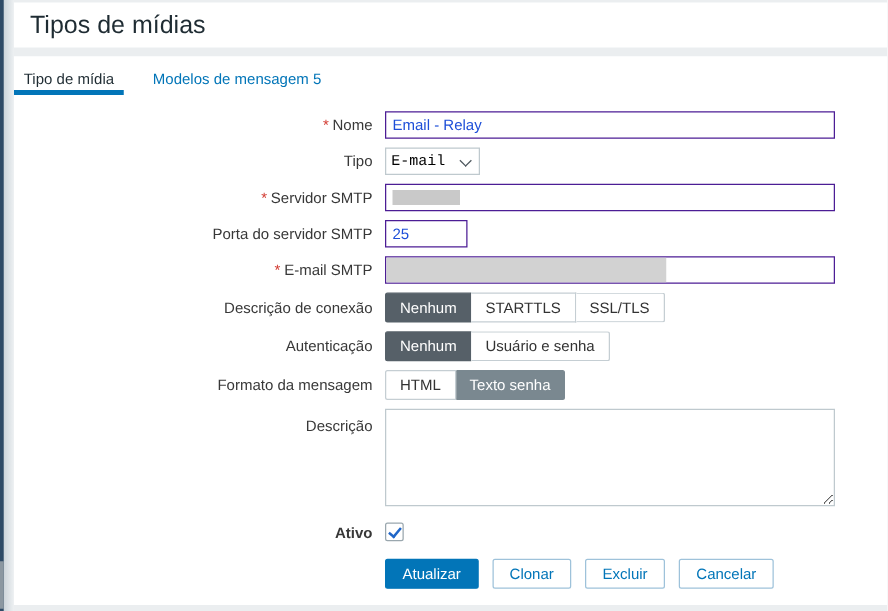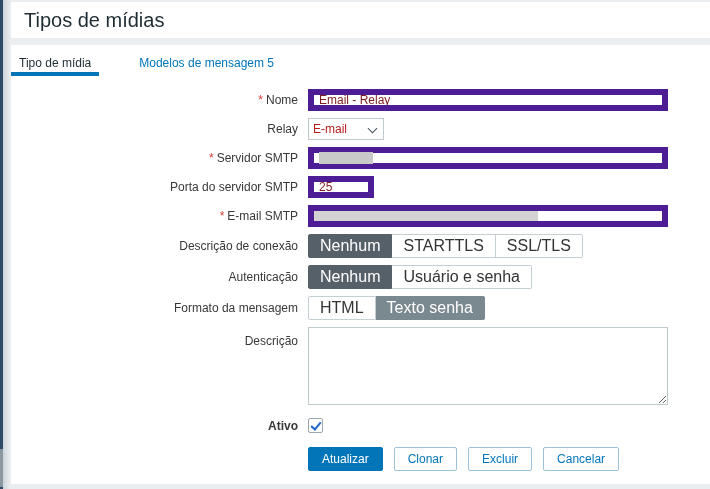--- a/index.html
+++ b/index.html
@@ -15,56 +15,56 @@
   .sidebar-strip { position:absolute; left:0; top:0; width:3px; height:489px; background:#2e4a66; z-index:5; }
   .sidebar-thumb { position:absolute; left:0; bottom:2px; width:3px; height:38px; background:#8b97a1; }
   .edge-gradient { position:absolute; left:3px; top:0; width:8px; height:489px; background:linear-gradient(90deg,#ccd4da,#edf0f2); }
   .main { margin-left:11px; padding-top:2px; }
 
   .title-bar { background:#fff; height:36px; display:flex; align-items:center; padding-left:13px; margin-bottom:7px; }
   .title-bar h1 { font-size:20px; font-weight:400; color:#1f2c33; }
 
   .content-card { background:#fff; height:439px; padding:6px 0 0 0; overflow:hidden; }
 
-  .tabs { display:flex; gap:32px; padding-left:0; }
+  .tabs { display:flex; gap:15px; padding-left:0; }
   .tab { font-size:12px; padding:5px 8px 6px 8px; color:#0275b8; text-decoration:none; cursor:pointer; }
   .tab.active { color:#1f2c33; border-bottom:4px solid #0275b8; padding-bottom:2px; cursor:default; }
 
   .form { margin-top:13px; }
   .row { display:grid; grid-template-columns:287px 1fr; column-gap:10px; margin-bottom:7px; align-items:start; }
   .label { text-align:right; color:#383838; line-height:22px; white-space:nowrap; }
   .req { color:#d23b32; margin-right:3px; }
 
   .text-input {
-    height:22px; border:6px solid #4c1d95; background:#fff; color:#7f1d1d;
+    height:22px; border:1px solid #4c1d95; background:#fff; color:#1d4ed8;
     font-family:"Liberation Sans", sans-serif; font-size:12px; padding:0 5px; outline:none;
   }
   .w-full { width:360px; }
   .w-xs { width:66px; }
   div.text-input { display:flex; align-items:center; }
   .blob { background:#c9c9c9; height:12px; }
   .blob-servidor { width:54px; }
   .blob-helo { width:110px; }
   .email-redacted { padding:0; overflow:hidden; }
   .blob-email { width:224px; height:100%; background:#d2d2d2; }
 
   .select-wrap { position:relative; display:inline-block; }
   .select-wrap select {
-    width:76px; height:22px; border:1px solid #bfc9ce; background:#fff; color:#b91c1c;
-    font-family:Liberation Sans, sans-serif; font-size:12px; padding:0 20px 0 4px;
+    width:76px; height:22px; border:1px solid #bfc9ce; background:#fff; color:#000000;
+    font-family:Liberation Mono, monospace; font-size:12px; padding:0 20px 0 4px;
     appearance:none; -webkit-appearance:none; outline:none;
   }
   .select-wrap::after {
     content:""; position:absolute; right:8px; top:7px; width:6px; height:6px;
     border:solid #4a545b; border-width:0 0 1.5px 1.5px; transform:rotate(-45deg); pointer-events:none;
   }
 
   .seg-group { display:inline-flex; }
   .seg {
-    font-size:16px; height:24px; line-height:22px; padding:0 11px; background:#fff;
+    font-size:12px; height:24px; line-height:22px; padding:0 11px; background:#fff;
     border:1px solid #c5ced3; border-left:0; color:#333; cursor:pointer; user-select:none;
   }
   .seg:first-child { border-left:1px solid #c5ced3; border-radius:2px 0 0 2px; }
   .seg:last-child { border-radius:0 2px 2px 0; }
   .seg.selected { background:#566068; border-color:#566068; color:#fff; }
   .seg.selected.focus { background:#7a8890; border-color:#7a8890; }
 
   textarea.desc {
     width:360px; height:78px; border:1px solid #bfc9ce; color:#1f2c33;
     font-family:"Liberation Sans", sans-serif; font-size:12px; padding:3px 5px; outline:none;
@@ -113,21 +113,21 @@
       <div class="row">
         <div class="label">
           <span class="req">*</span><span>Nome</span>
         </div>
         <div>
           <input class="text-input w-full" type="text" value="Email - Relay" style="">
         </div>
       </div>
 
       <div class="row">
-        <div class="label">Relay</div>
+        <div class="label">Tipo</div>
         <div>
           <span class="select-wrap">
             <select>
               <option>E-mail</option>
             </select>
           </span>
         </div>
       </div>
 
       <div class="row">

